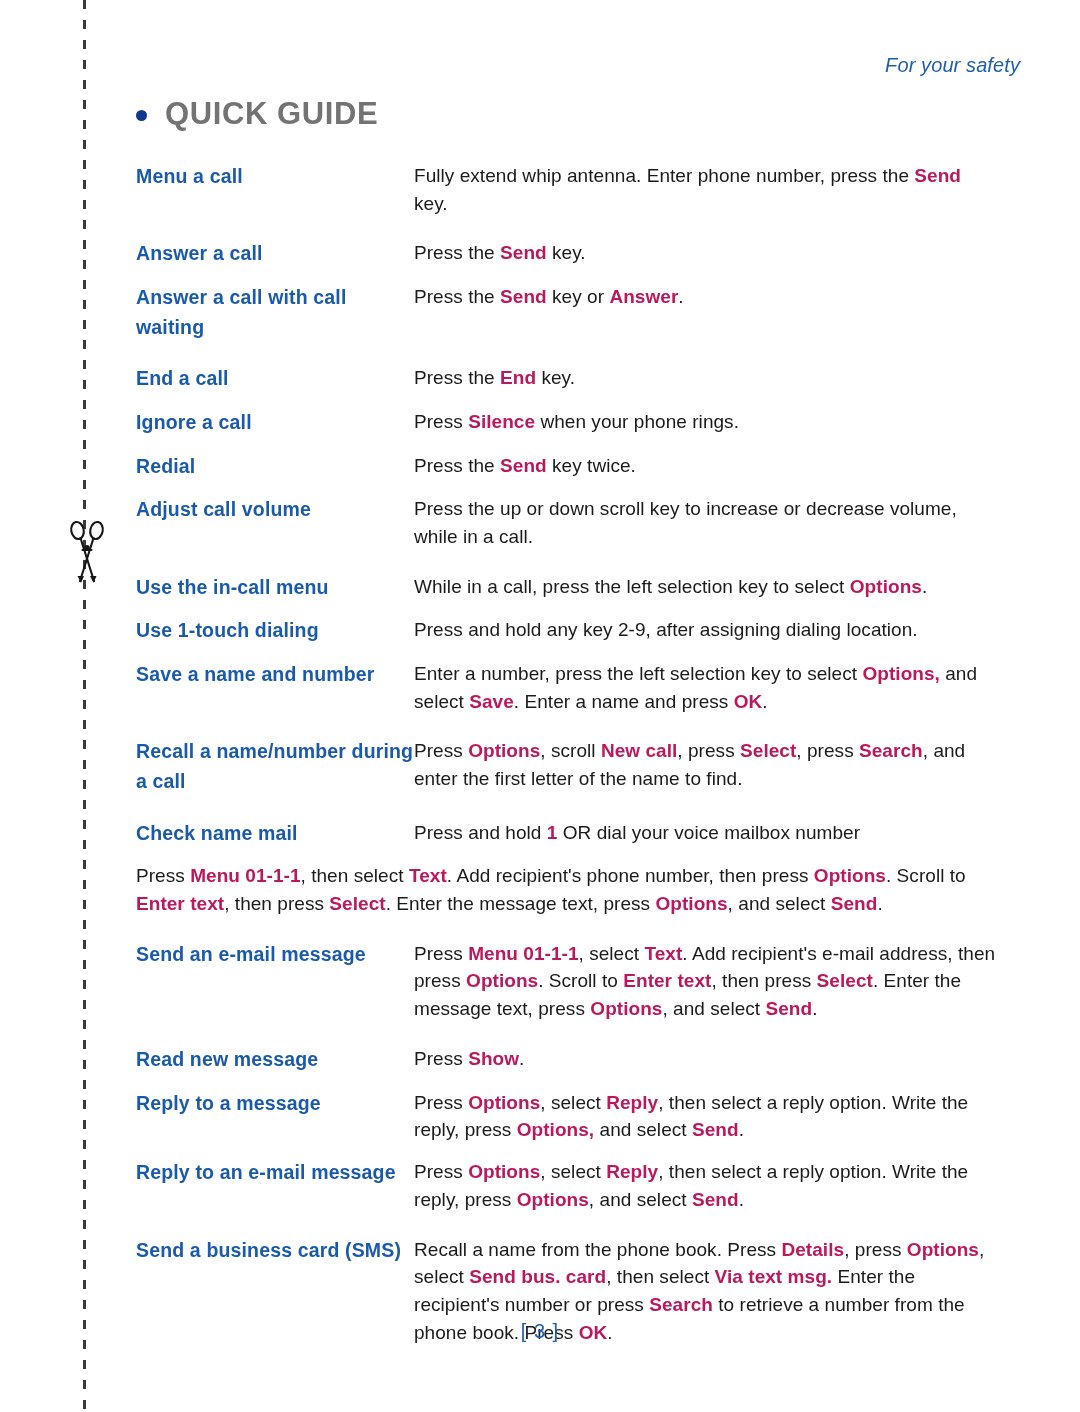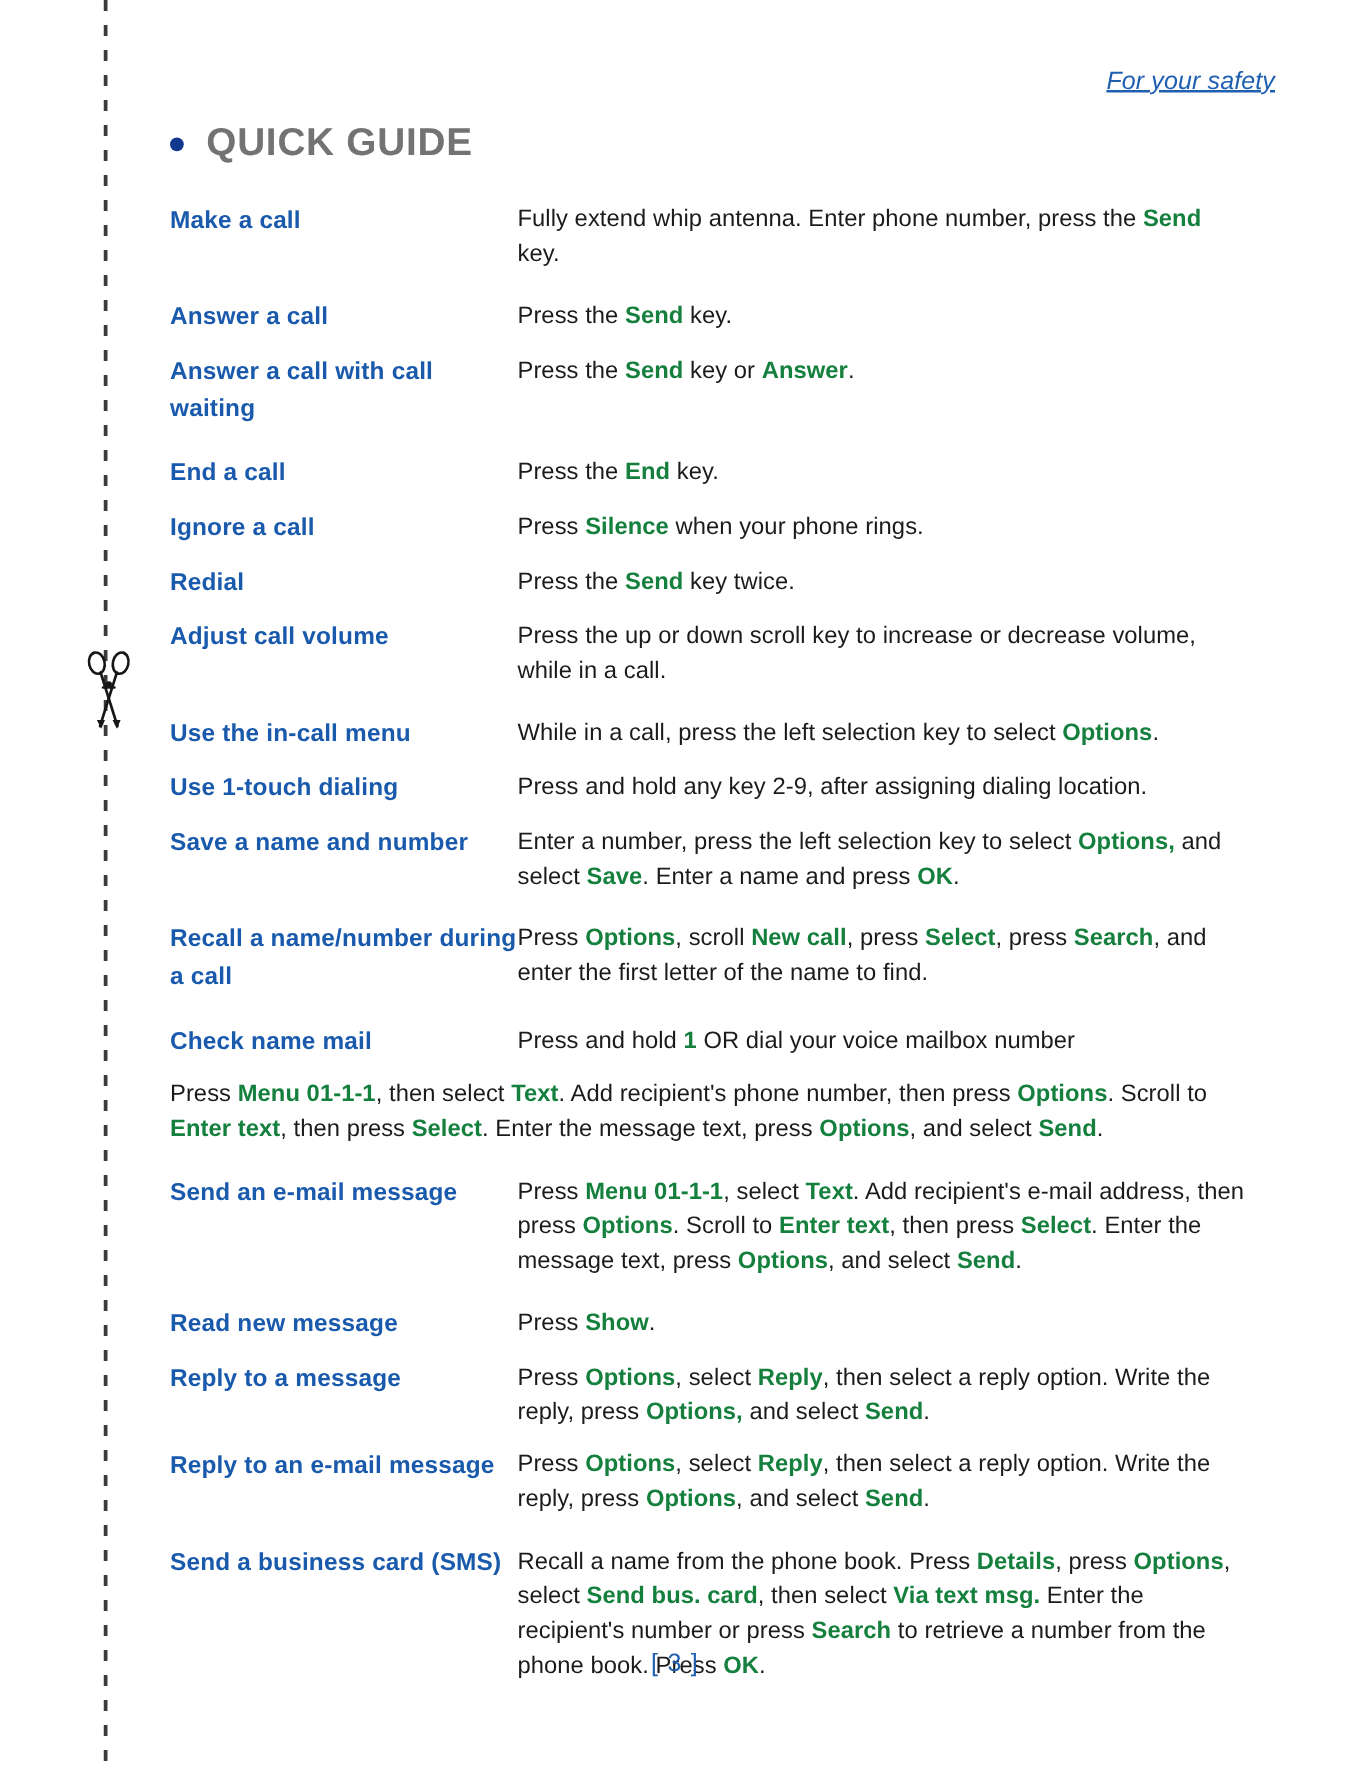--- a/index.html
+++ b/index.html
@@ -39,21 +39,20 @@
   
   #running-head {
     position: absolute;
     right: 60px;
     top: 54px;
     font-size: 20px;
     font-style: italic;
     color: #1f5fb0;
     letter-spacing: .1px;
     white-space: nowrap;
-    text-decoration: underline;
   }
 
   
   #heading-row {
     position: absolute;
     left: 136px;
     top: 98px;
     display: flex;
     align-items: center;
     gap: 18px;
@@ -96,21 +95,21 @@
     line-height: 1.52;
     letter-spacing: .15px;
   }
   .guide-desc {
     flex: 1 1 auto;
     font-size: 19px;
     color: #1b1b1b;
     line-height: 1.46;
     letter-spacing: .05px;
   }
-  .guide-desc b { font-weight: bold; color: #15803d; }
+  .guide-desc b { font-weight: bold; color: #be185d; }
 
   
   #folio {
     position: absolute;
     left: 0;
     top: 1320px;
     width: 1080px;
     text-align: center;
     font-size: 20px;
     color: #1f5fb0;
@@ -137,21 +136,21 @@
 
 <div id="running-head">For your safety</div>
 
 <div id="heading-row">
   <span id="heading-bullet"></span>
   <span id="heading-text">QUICK GUIDE</span>
 </div>
 
 <div id="guide-table">
     <div class="guide-row">
-      <div class="guide-term">Make a call</div>
+      <div class="guide-term">Menu a call</div>
       <div class="guide-desc">Fully extend whip antenna. Enter phone number, press the <b>Send</b> key.</div>
     </div>
     <div class="guide-row tight">
       <div class="guide-term">Answer a call</div>
       <div class="guide-desc">Press the <b>Send</b> key.</div>
     </div>
     <div class="guide-row">
       <div class="guide-term">Answer a call with call waiting</div>
       <div class="guide-desc">Press the <b>Send</b> key or <b>Answer</b>.</div>
     </div>

